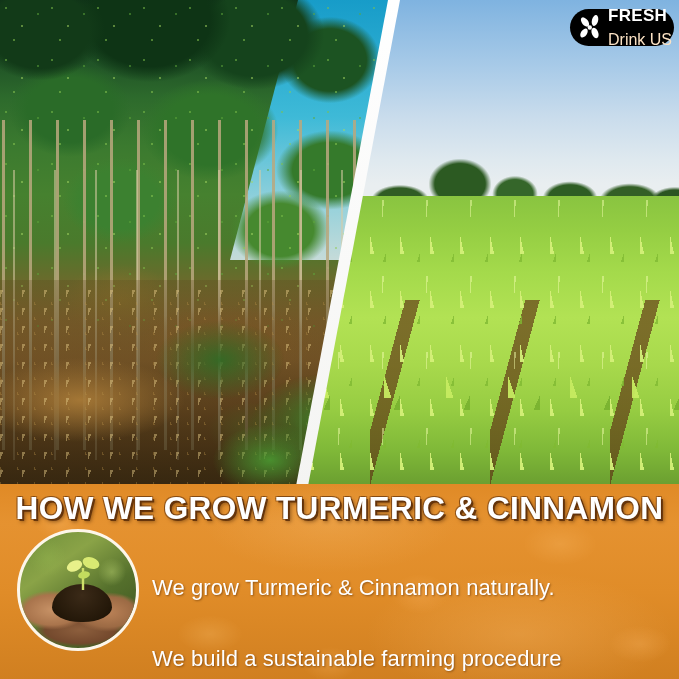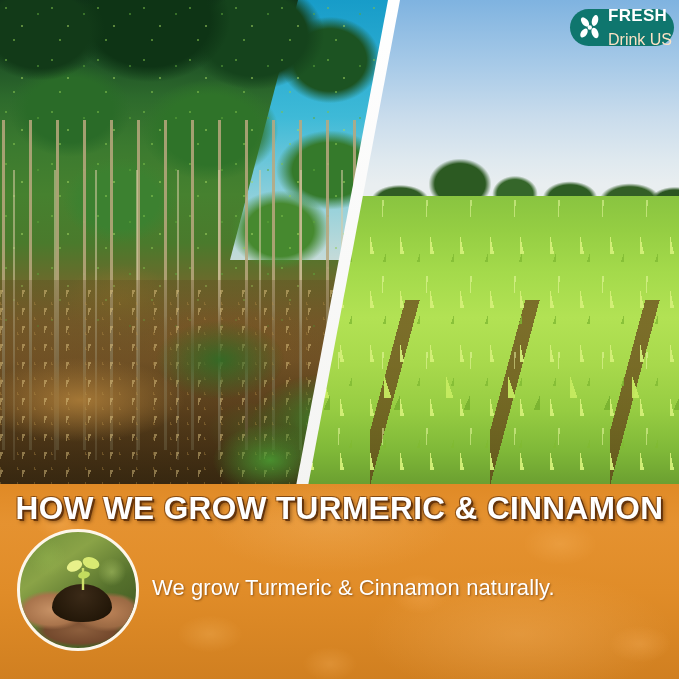--- a/index.html
+++ b/index.html
@@ -218,21 +218,21 @@
   }
 
   
   .logo {
     position: absolute;
     left: 570px;
     top: 9px;
     width: 104px;
     height: 37px;
     border-radius: 19px;
-    background: #0f766e;
+    background: #000000;
     display: flex;
     align-items: center;
     padding-left: 6px;
     box-sizing: border-box;
   }
   .logo-mark {
     width: 30px;
     height: 30px;
     flex: none;
   }
@@ -420,16 +420,17 @@
       <svg class="badge-sprout" viewBox="0 0 34 40">
         <path d="M17 40 L17 18" stroke="#cfe06a" stroke-width="2.4" fill="none"></path>
         <ellipse cx="8.5" cy="16" rx="8" ry="5.2" transform="rotate(-24 8.5 16)" fill="#e8f08a"></ellipse>
         <ellipse cx="25" cy="13" rx="8.6" ry="5.6" transform="rotate(20 25 13)" fill="#d9ea72"></ellipse>
         <ellipse cx="18" cy="25" rx="6" ry="3.6" transform="rotate(-12 18 25)" fill="#c3dd5e"></ellipse>
       </svg>
     </div>
 
     <div class="body-text">
       <div>We grow Turmeric &amp; Cinnamon naturally.</div>
+      <div>We build a sustainable farming procedure</div>
     </div>
   </div>
 
 </div>
 
 </body></html>

